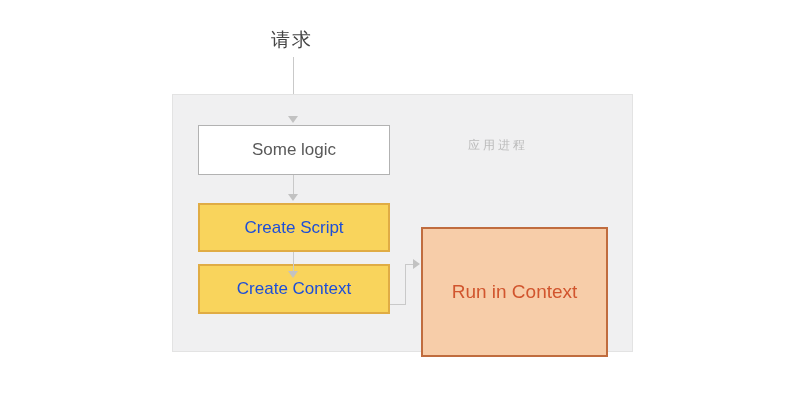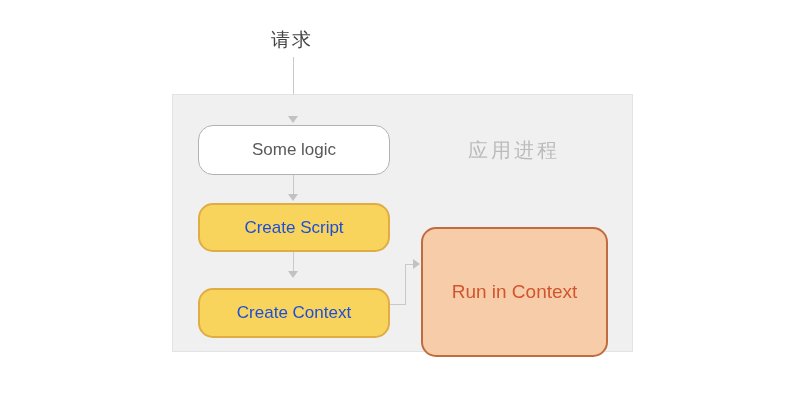--- a/index.html
+++ b/index.html
@@ -25,49 +25,48 @@
     position: absolute;
     left: 172px; top: 94px;
     width: 461px; height: 258px;
     background: #f0f0f1;
     border: 1px solid #e3e3e3;
   }
 
   .process-label {
     position: absolute;
     left: 468px; top: 137px;
-    font-size: 20px;
+    font-size: 12px;
     color: #bbbbbb;
     letter-spacing: 3px;
     text-align: right;
   }
 
   .node {
     position: absolute;
     display: flex;
     align-items: center;
     justify-content: center;
-    border-radius: 15px;
   }
   .node-plain {
     left: 198px; top: 125px; width: 192px; height: 50px;
     background: #ffffff;
     border: 1px solid #b2b2b2;
     color: #595959;
     font-size: 17px;
   }
   .node-yellow {
     width: 192px; height: 49px;
     background: #f9d45c;
     border: 2px solid #e0ac44;
     color: #1d4ed8;
     font-size: 17px;
   }
   .node-create-script { left: 198px; top: 203px; }
-  .node-create-context { left: 198px; top: 288px; height: 50px; }
+  .node-create-context { left: 198px; top: 264px; height: 50px; }
   .node-orange {
     left: 421px; top: 200px; width: 187px; height: 130px;
     background: #f7cda9;
     border: 2px solid #c06c3e;
     color: #d1552e;
     font-size: 19px;
     margin-top: 27px;
   }
 
   .line { position: absolute; background: #c9c9c9; }

